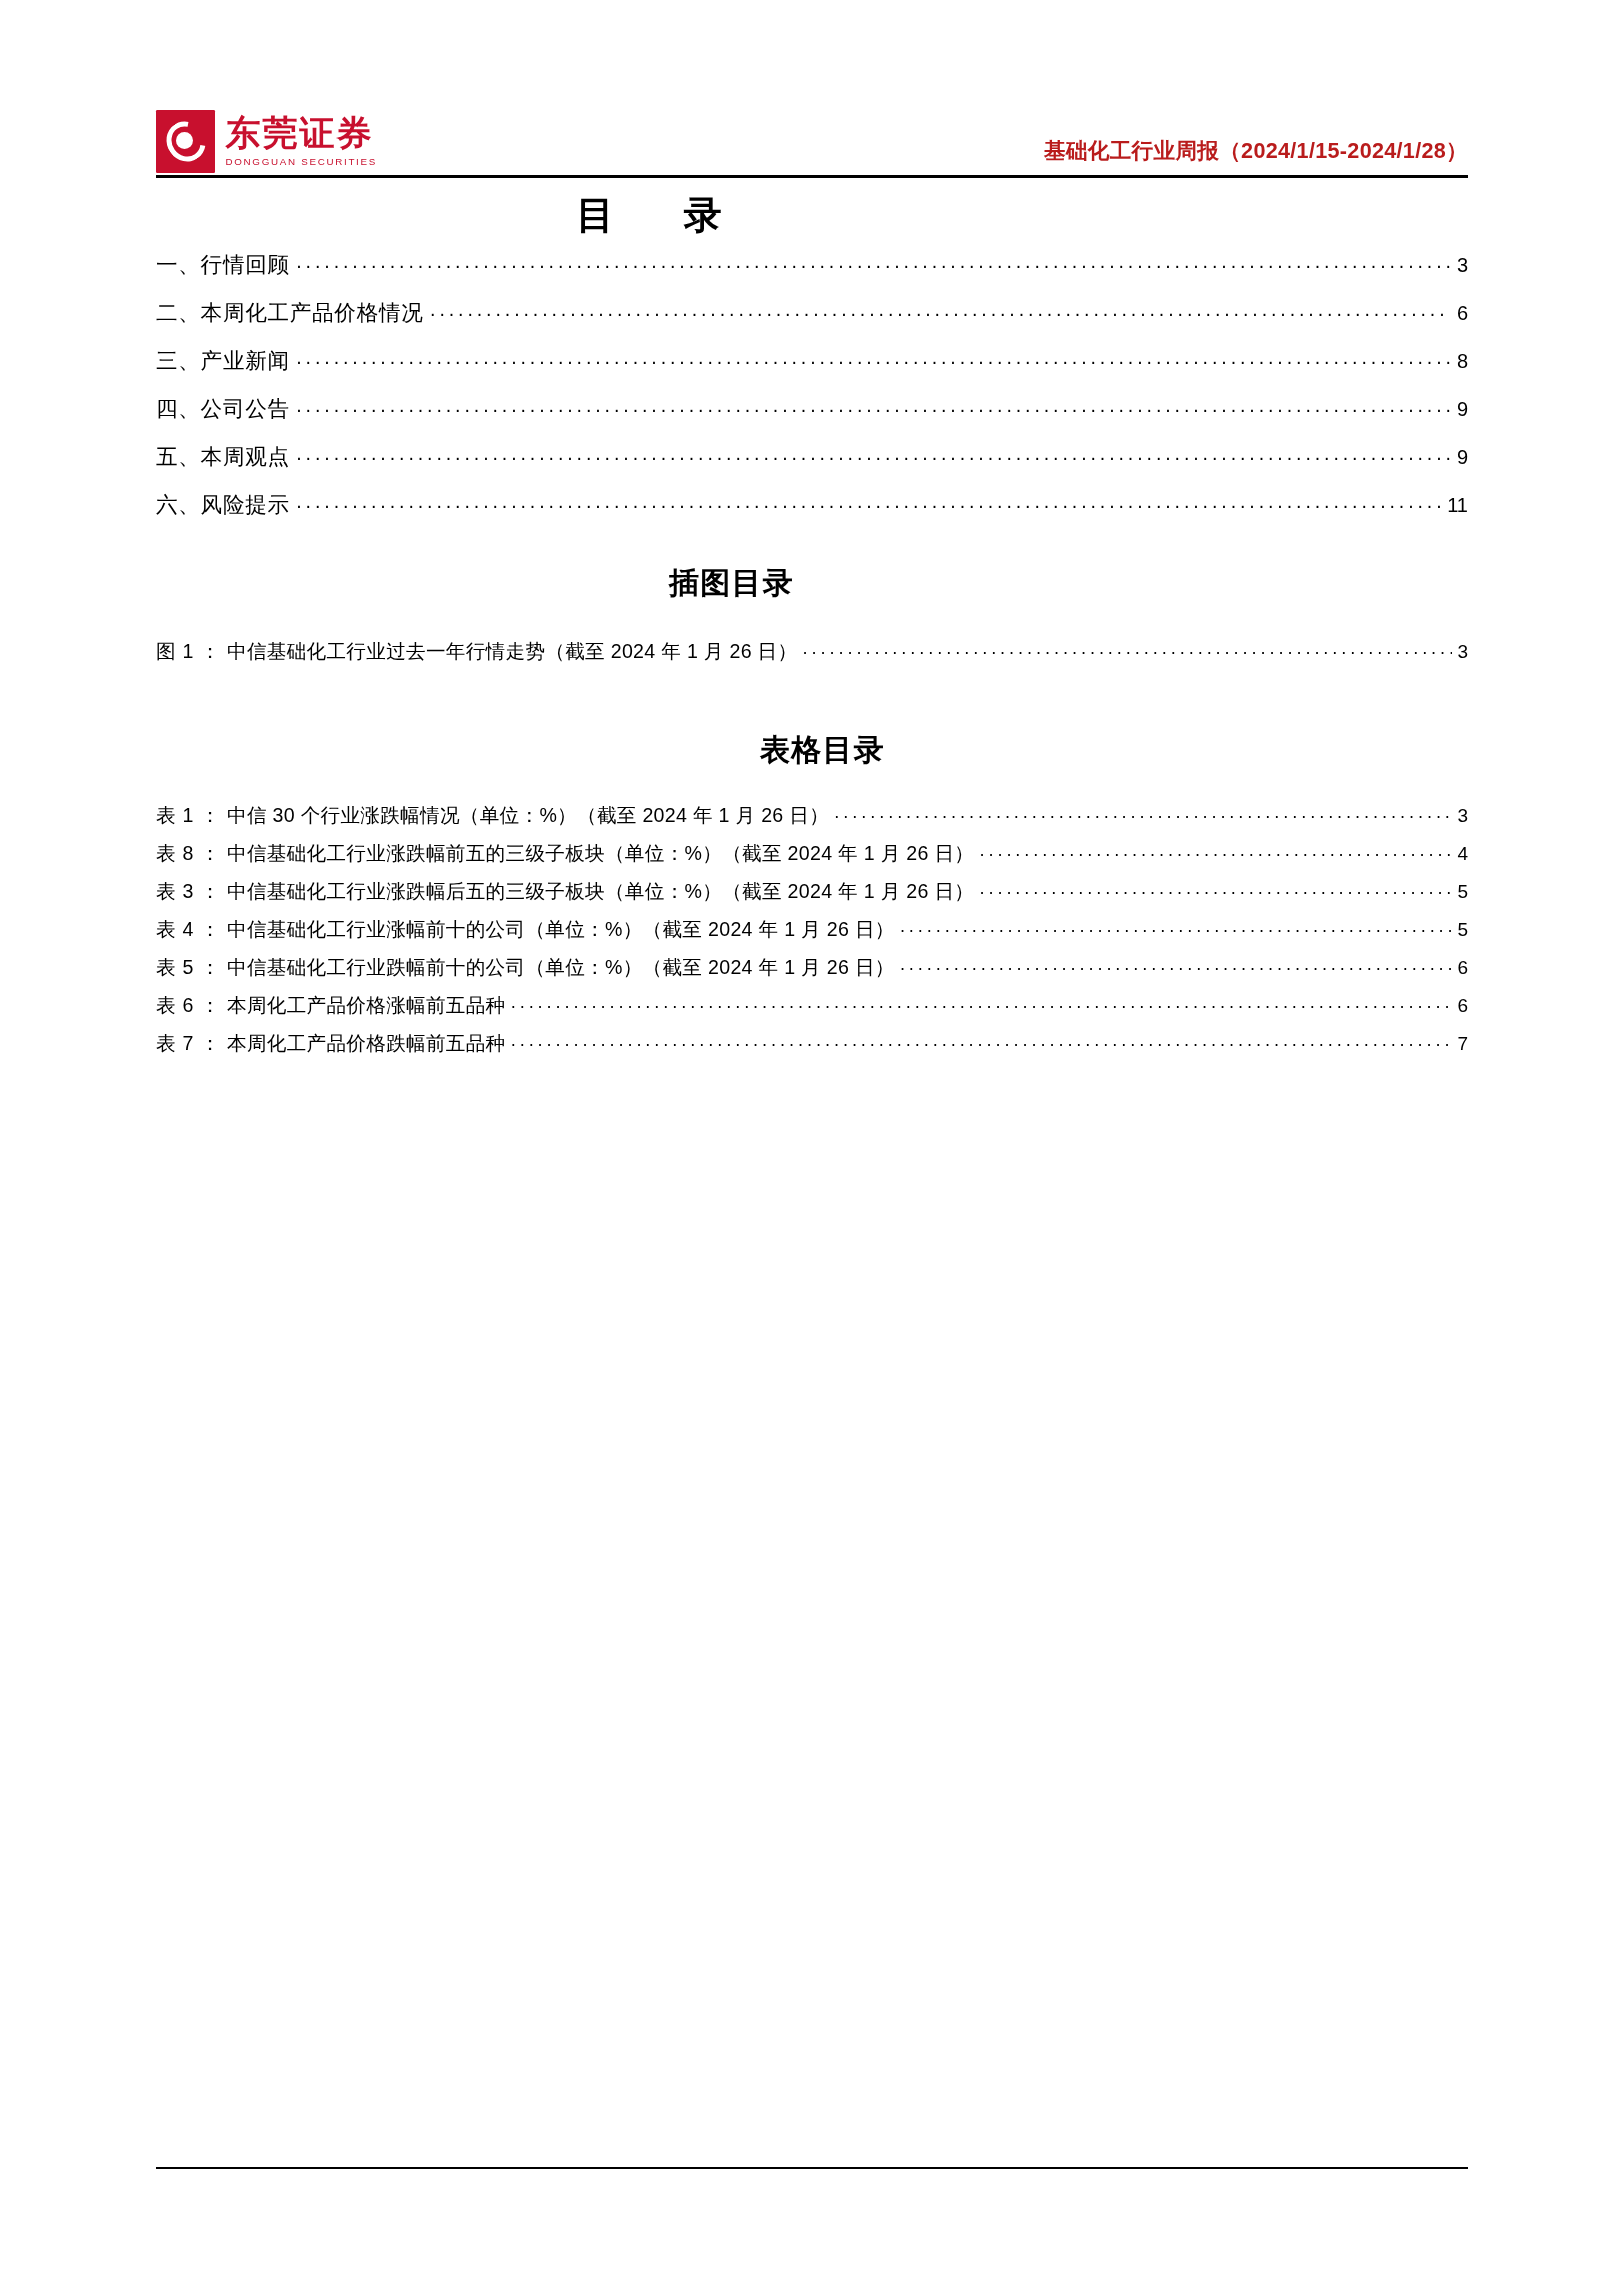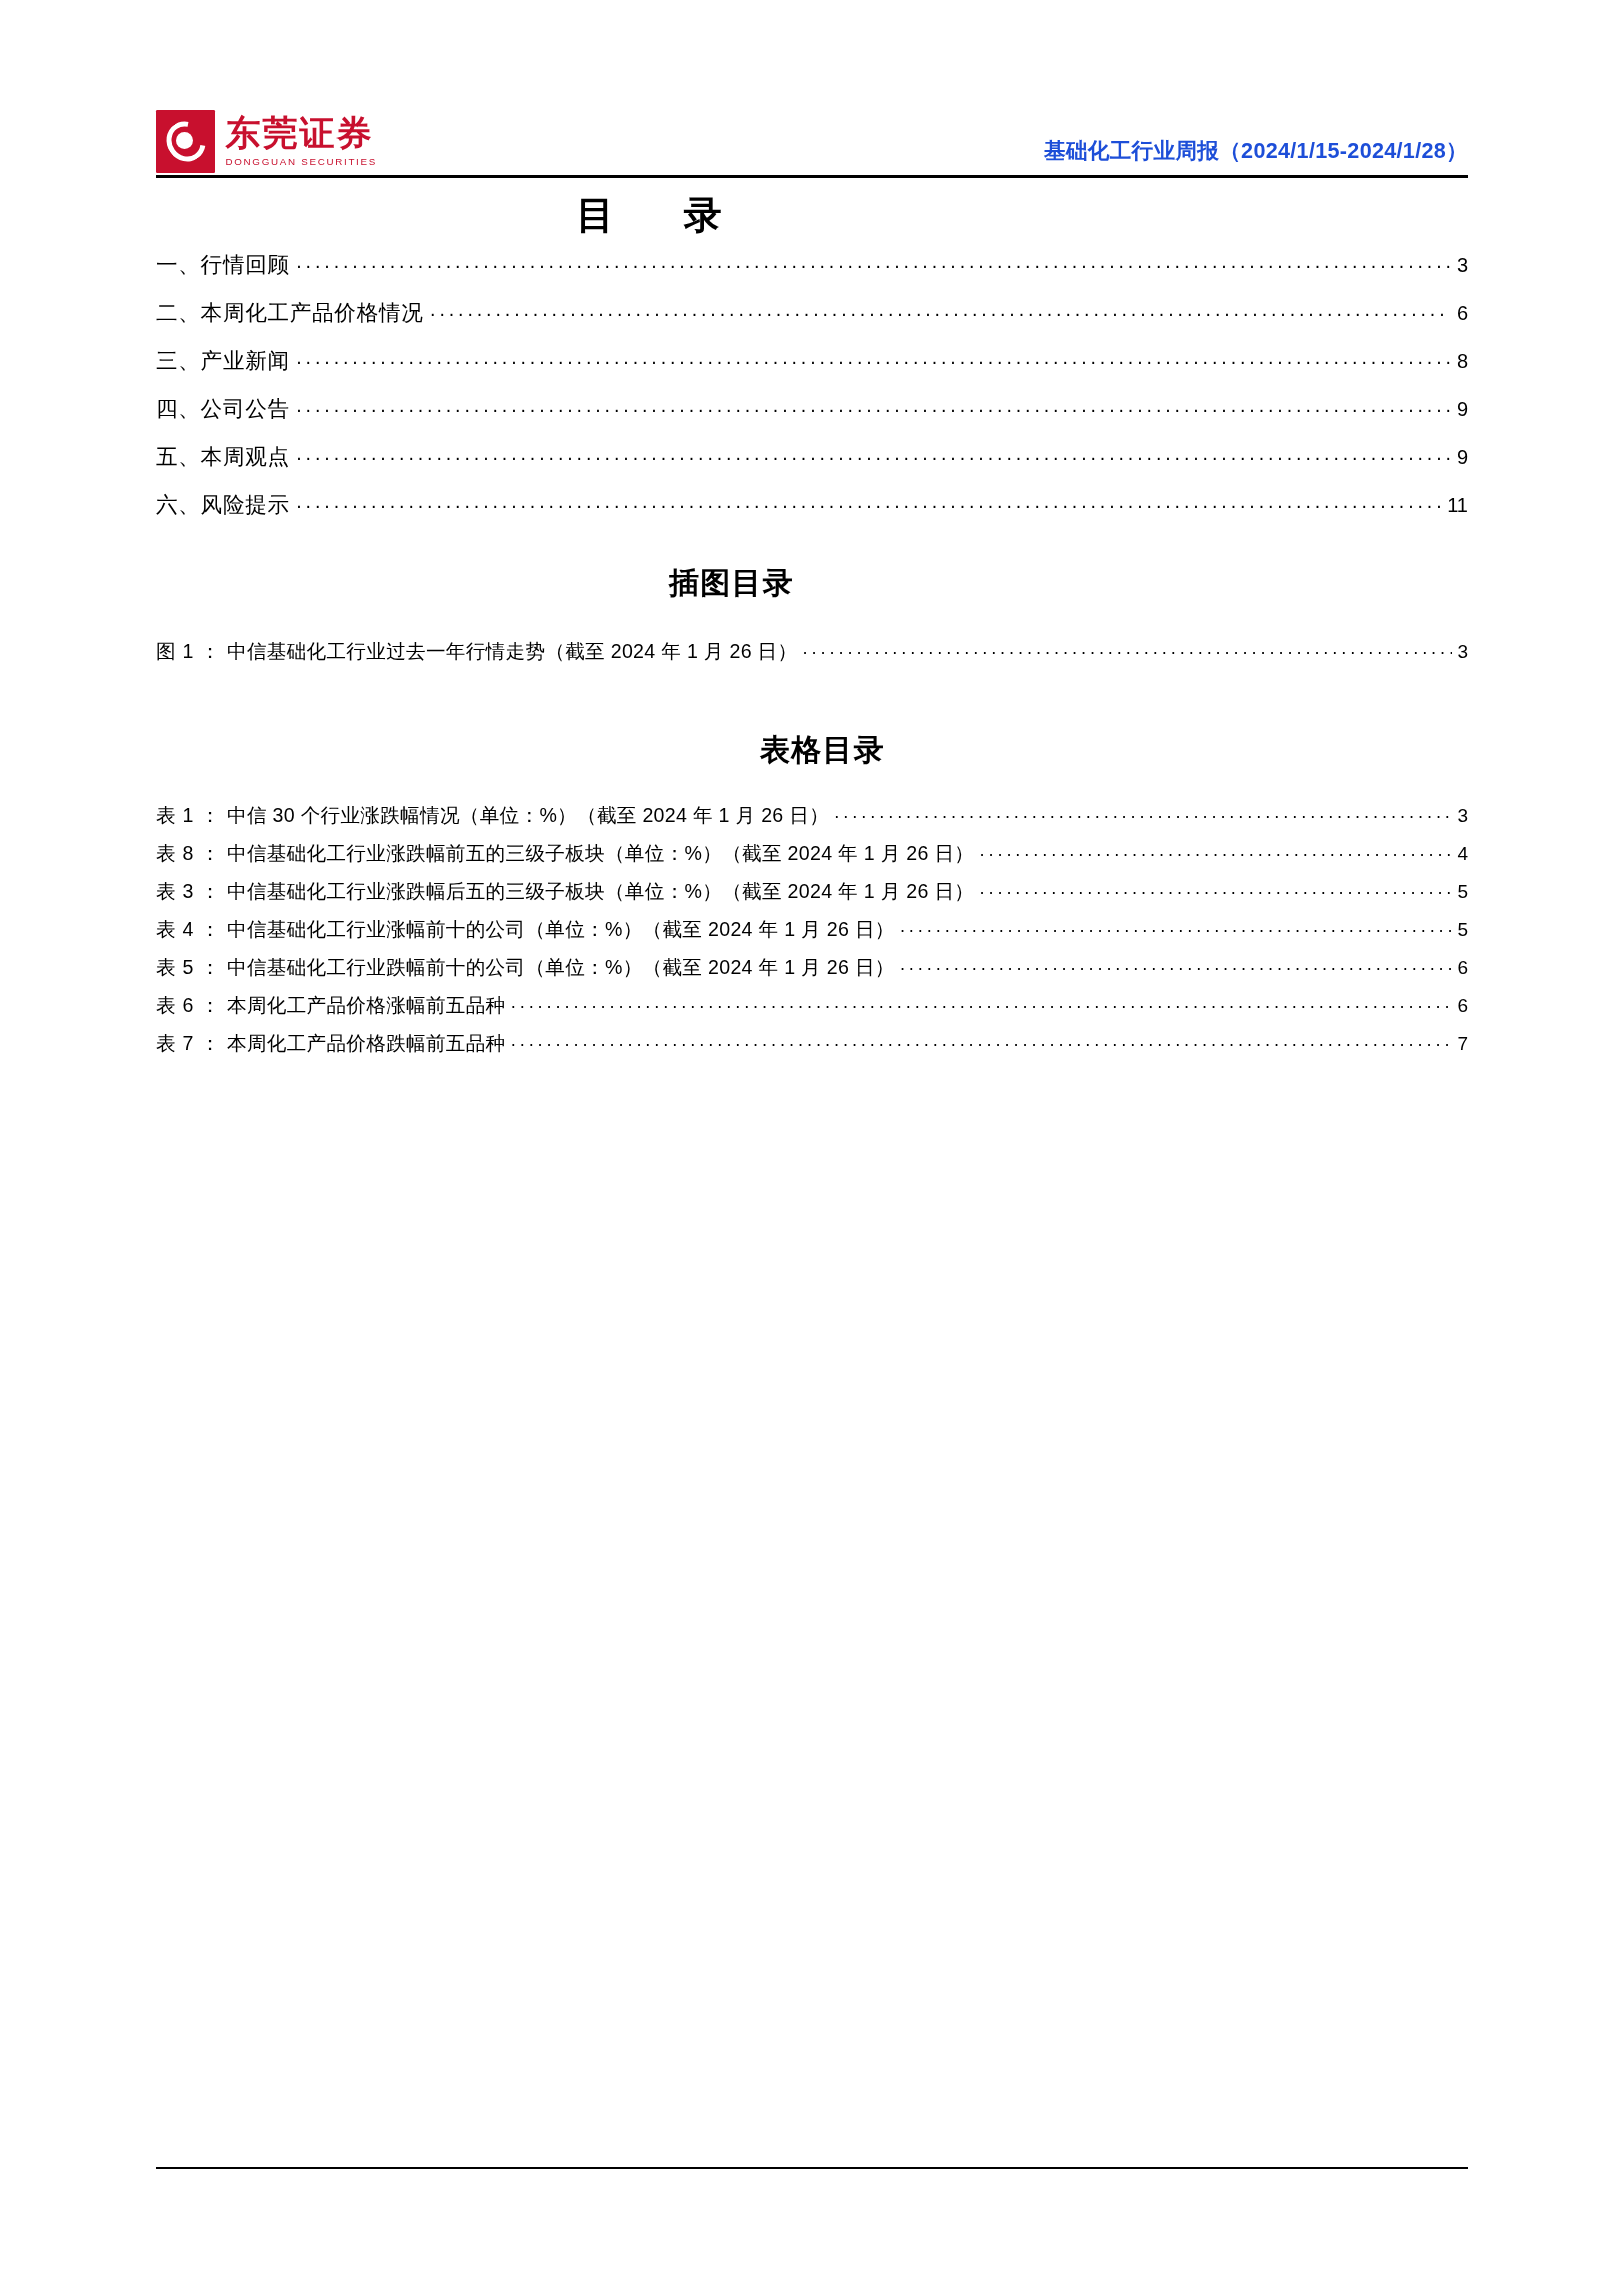--- a/index.html
+++ b/index.html
@@ -86,21 +86,21 @@
     font-family: "Liberation Sans", sans-serif;
     font-size: 9.8px;
     color: #c8102e;
     letter-spacing: 1.7px;
     margin-top: 6.5px;
   }
   .header-title {
     font-family: "Liberation Sans", sans-serif;
     font-weight: bold;
     font-size: 21.6px;
-    color: #1d4ed8;
+    color: #b91c1c;
     margin-bottom: 11.8px;
     letter-spacing: 0.3px;
   }
   .header-rule {
     position: absolute;
     left: 156px;
     top: 175px;
     width: 1312px;
     height: 2.6px;
     background: #000000;

